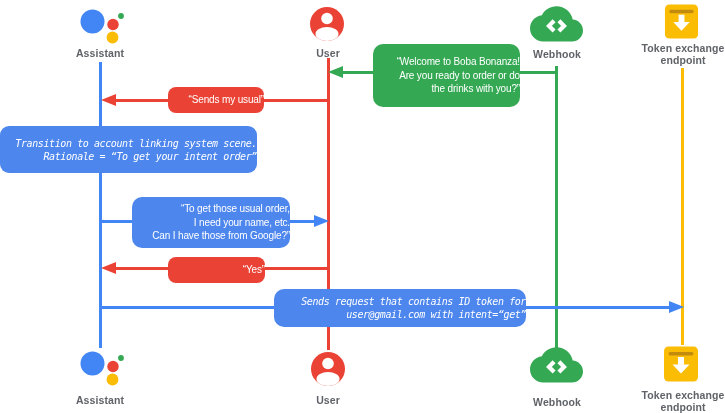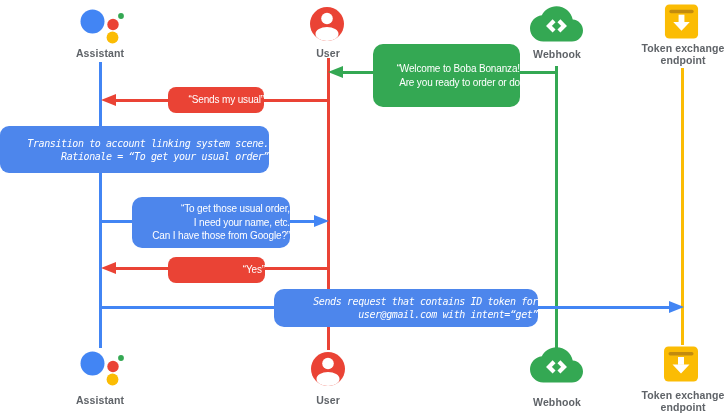--- a/index.html
+++ b/index.html
@@ -35,21 +35,21 @@
   
   .bubble{position:absolute;z-index:3;color:#fff;text-align:right;
           display:flex;flex-direction:column;justify-content:center;
           font-size:10px;line-height:13.5px;letter-spacing:-0.15px;}
   .bubble span{display:block;white-space:nowrap;}
   .bb-welcome{left:373px;top:44px;width:147px;height:63px;border-radius:10px;background:#34A853;}
   .bb-order{left:168px;top:87px;width:96px;height:26px;border-radius:8px;background:#EA4335;}
   .bb-needinfo{left:132px;top:197px;width:158px;height:51px;border-radius:10px;background:#4D86EC;}
   .bb-yes{left:168px;top:257px;width:97px;height:26px;border-radius:8px;background:#EA4335;}
   .mono{font-family:"DejaVu Sans Mono",monospace;font-style:italic;
-        font-size:10px;line-height:13px;letter-spacing:-0.4px;padding-left:12px;}
+        font-size:10px;line-height:13px;letter-spacing:-0.4px;}
   .bb-transition{left:0px;top:126px;width:257px;height:47px;border-radius:9px;background:#4D86EC;}
   .bb-request{left:265px;top:289px;width:252px;height:38px;border-radius:10px;background:#4D86EC;margin-left:9px;}
 
   
   .icon{position:absolute;z-index:3;}
   .ic-assistant-top{left:74px;top:3px;width:52px;height:44px;}
   .ic-assistant-bottom{left:74px;top:345px;width:52px;height:44px;}
   .ic-user-top{left:310px;top:7px;width:34px;height:34px;}
   .ic-user-bottom{left:311px;top:352px;width:34px;height:34px;}
   .ic-webhook-top{left:530px;top:6px;width:53px;height:38px;}
@@ -87,29 +87,30 @@
   <div class="hline al-needinfo"></div>
   <div class="head pr ah-needinfo"></div>
   <div class="hline al-yes"></div>
   <div class="head pl ah-yes"></div>
   <div class="hline al-request"></div>
   <div class="head pr ah-request"></div>
 
   <div class="bubble bb-welcome">
     <span>“Welcome to Boba Bonanza!</span>
     <span>Are you ready to order or do</span>
+    <span>the drinks with you?”</span>
   </div>
 
   <div class="bubble bb-order">
     <span>“Sends my usual”</span>
   </div>
 
   <div class="bubble mono bb-transition">
     <span>Transition to account linking system scene.</span>
-    <span>Rationale = “To get your usual order”</span>
+    <span>Rationale = “To get your intent order”</span>
   </div>
 
   <div class="bubble bb-needinfo">
     <span>“To get those usual order,</span>
     <span>I need your name, etc.</span>
     <span>Can I have those from Google?”</span>
   </div>
 
   <div class="bubble bb-yes">
     <span>“Yes”</span>

